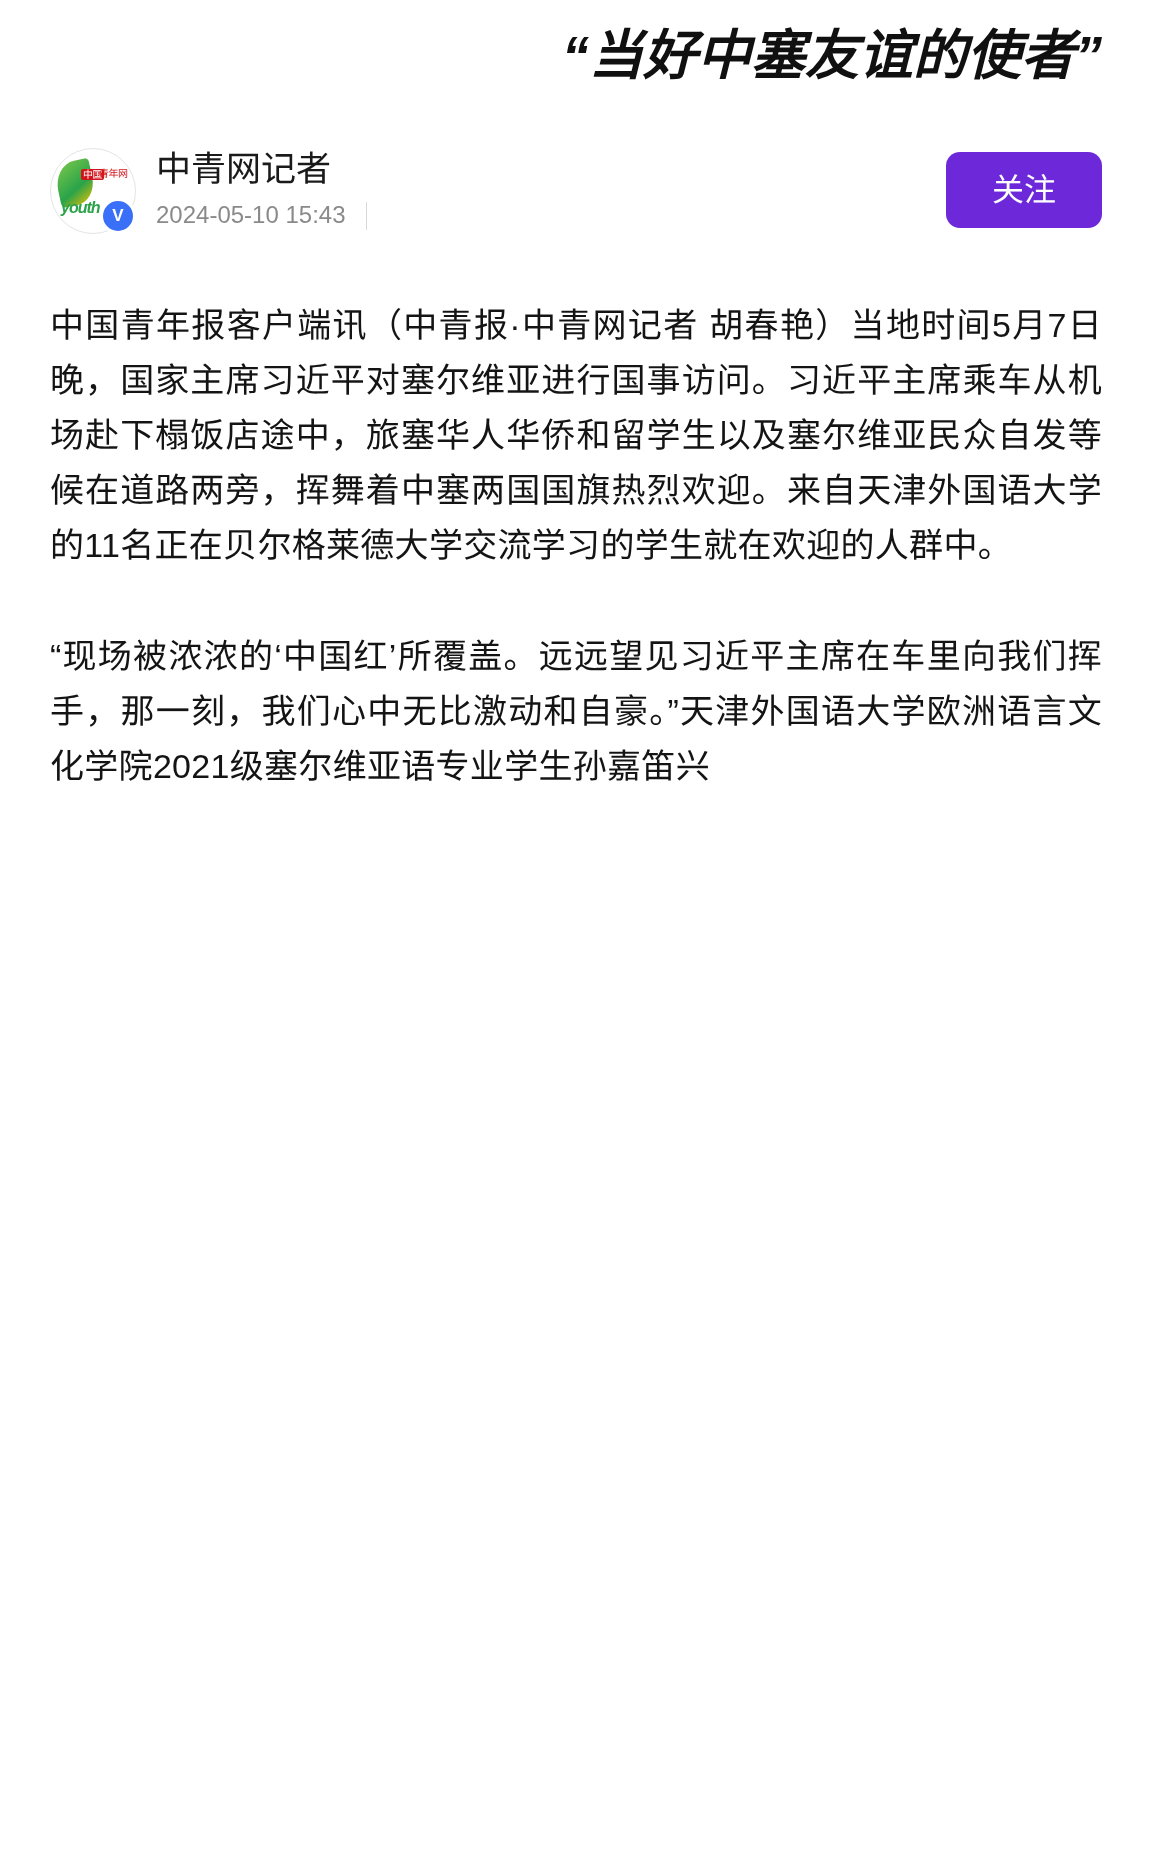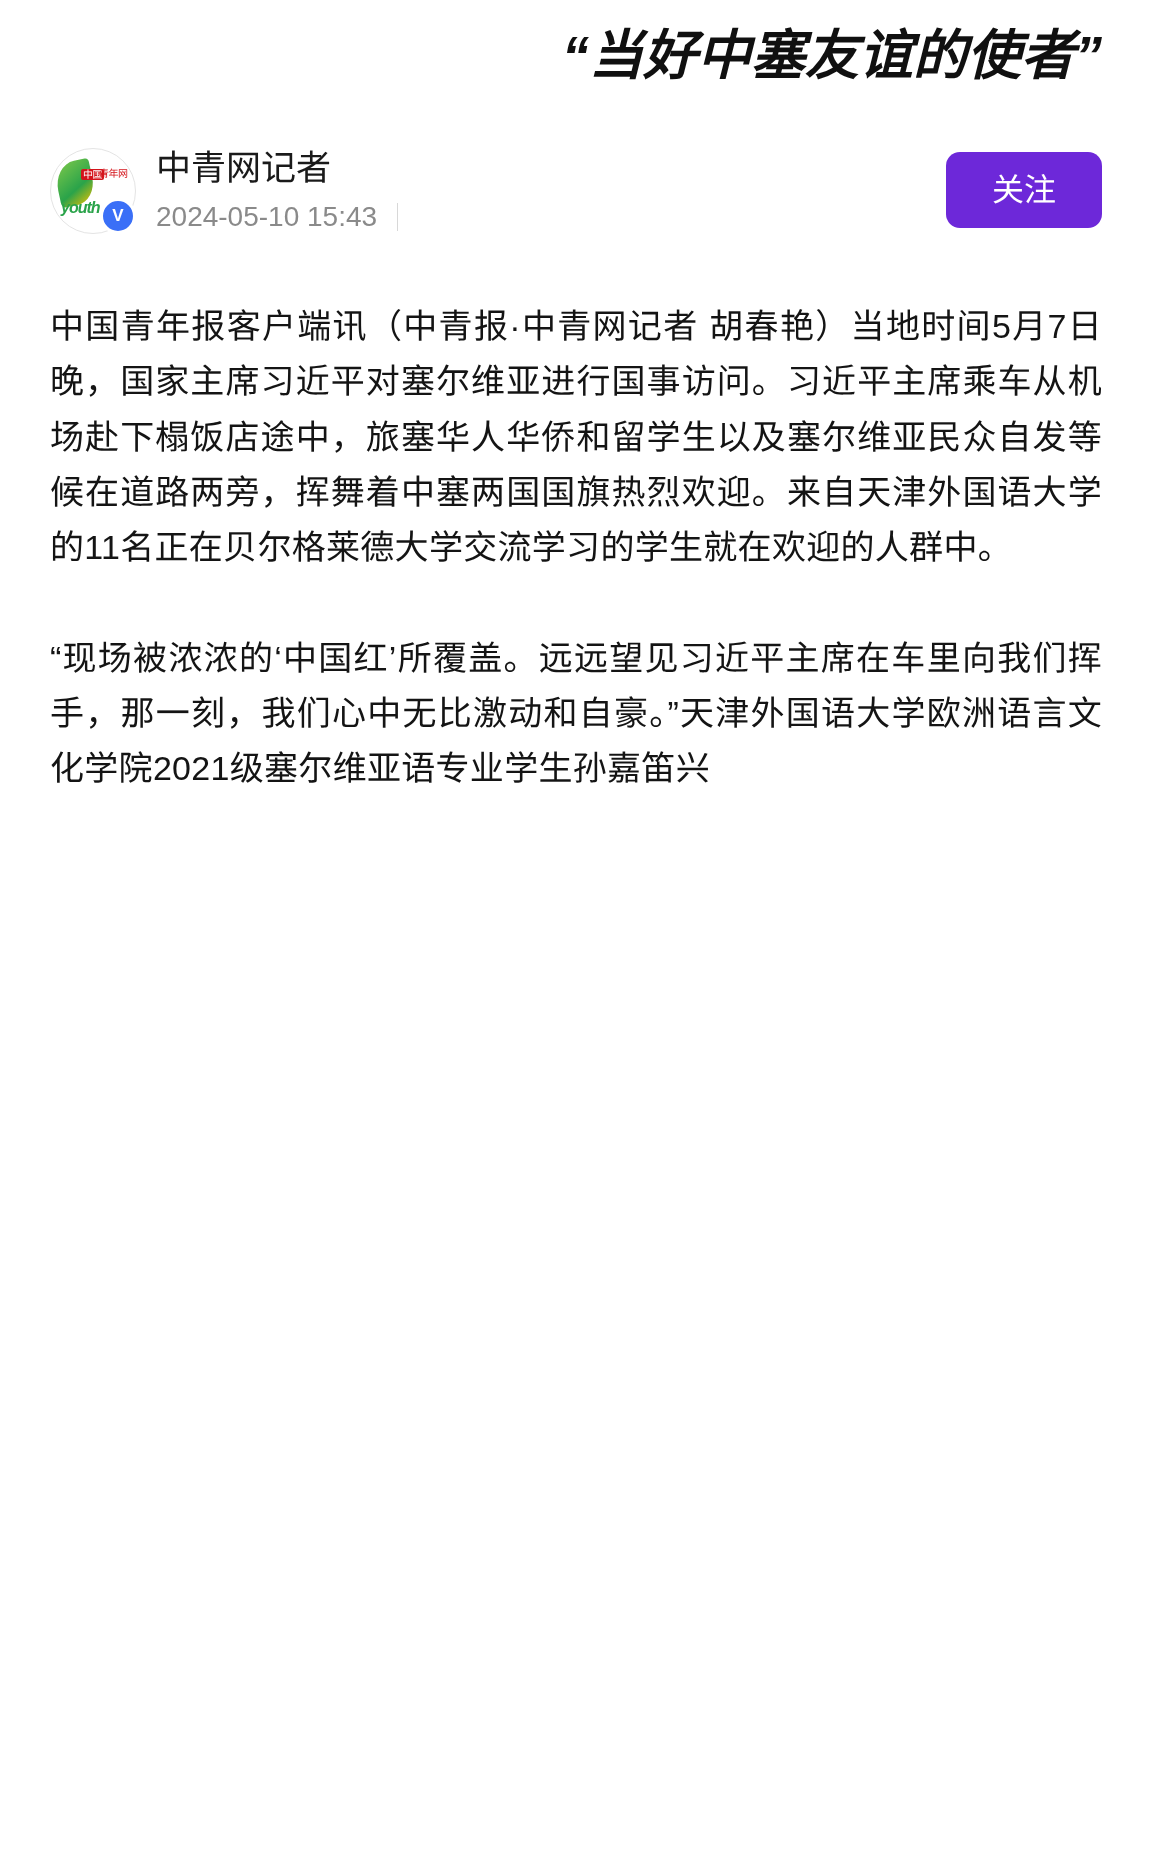--- a/index.html
+++ b/index.html
@@ -132,21 +132,21 @@
   .source-name {
     font-size: 35px;
     line-height: 1.15;
     color: #1a1a1a;
     font-weight: 400;
     margin-bottom: 12px;
   }
   .source-sub {
     display: flex;
     align-items: center;
-    font-size: 28px;
+    font-size: 24px;
     line-height: 1.2;
     color: #8a8a8a;
     white-space: nowrap;
   }
   .source-sub .divider {
     display: inline-block;
     width: 1px;
     height: 28px;
     background: #d8d8d8;
     margin: 0 20px;

